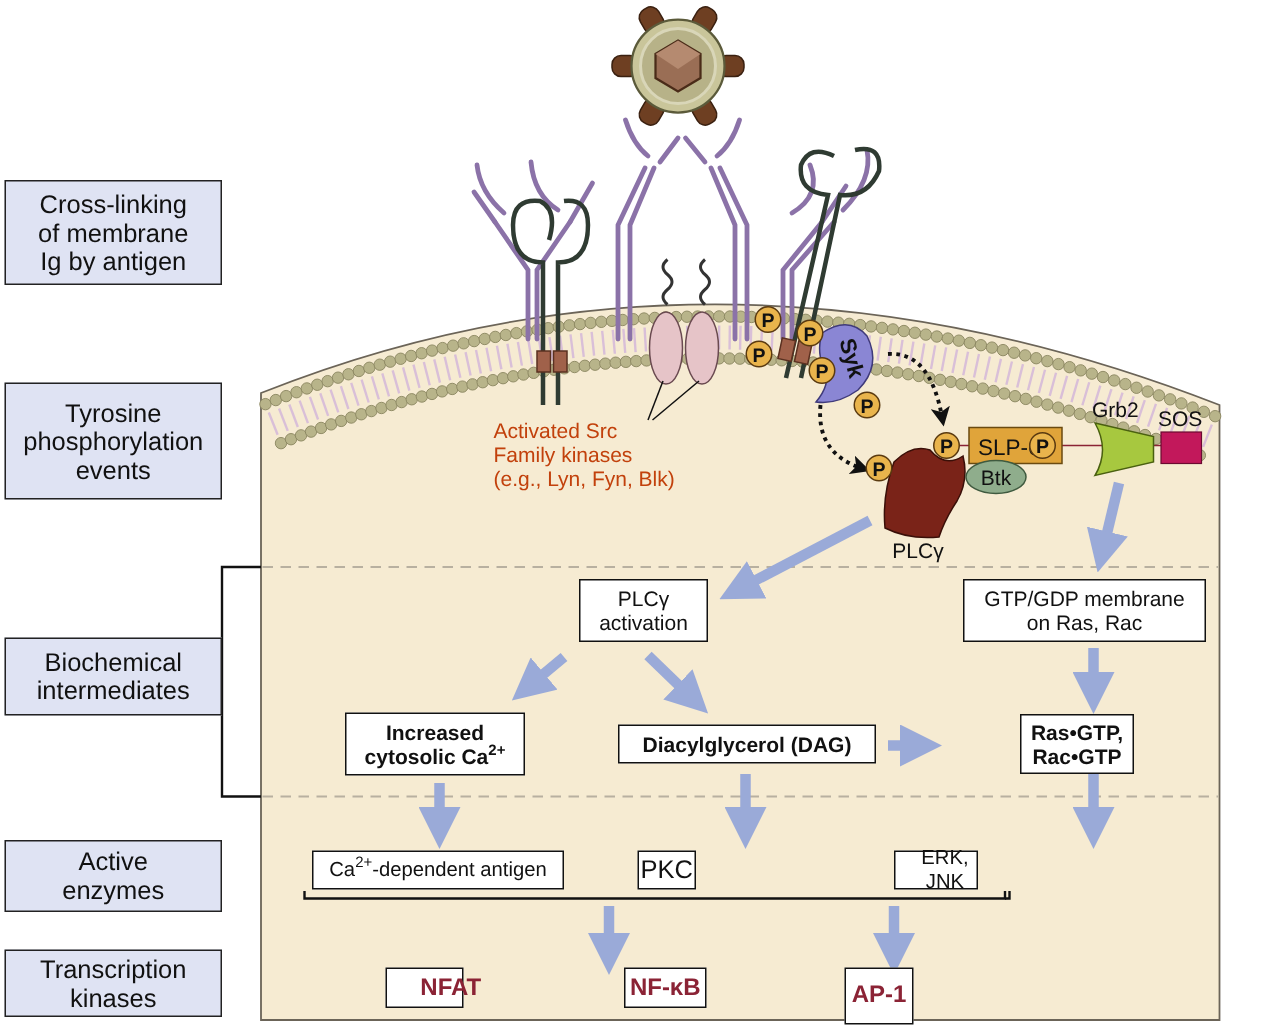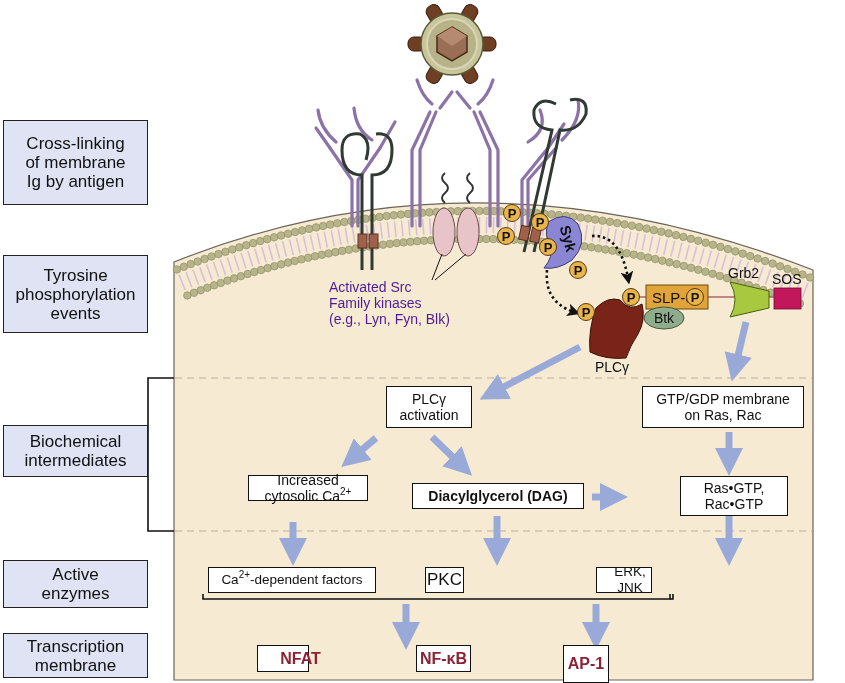--- a/index.html
+++ b/index.html
@@ -3,21 +3,21 @@
 <meta charset="utf-8">
 <style>
   html, body { margin:0; padding:0; background:#ffffff; }
   body { width:845px; height:683px; position:relative; overflow:hidden; font-family:"Liberation Sans", sans-serif; }
   #fig { position:absolute; left:0; top:0; width:845px; height:683px; }
   .lbl { font-family:"Liberation Sans", sans-serif; fill:#111; }
   .stage-box { position:absolute; left:3px; width:145px; background:#dfe3f3; border:1.5px solid #222; box-sizing:border-box; display:flex; align-items:center; justify-content:center; text-align:center; font-size:17px; line-height:19px; color:#111; white-space:pre-line; }
   .node { position:absolute; background:#fff; border:1.5px solid #111; box-sizing:border-box; display:flex; align-items:center; justify-content:center; text-align:center; font-size:14px; line-height:16px; color:#111; white-space:pre-line; padding:0 4px; }
   .tf { position:absolute; background:#fff; border:1.5px solid #111; box-sizing:border-box; display:flex; align-items:center; justify-content:center; font-size:16px; font-weight:bold; color:#8b2335; }
   sup { font-size:10px; line-height:0; vertical-align:6px; }
-  .txt { position:absolute; font-size:14px; line-height:16px; color:#4c1d95; white-space:pre-line; }
+  .txt { position:absolute; font-size:14px; line-height:16px; color:#c2410c; white-space:pre-line; }
 </style>
 </head>
 <body>
 
 <svg id="fig" viewBox="0 0 845 683" xmlns="http://www.w3.org/2000/svg">
   <defs>
     <marker id="arrowhead" markerWidth="4" markerHeight="4" refX="2" refY="2" orient="auto" markerUnits="strokeWidth">
       <path d="M0,0 L4,2 L0,4 z" fill="#9aaad8"></path>
     </marker>
     <marker id="dothead" markerWidth="5" markerHeight="5" refX="2.5" refY="2.5" orient="auto" markerUnits="strokeWidth">
@@ -419,42 +419,42 @@
   </g>
 
   <path d="M203,594 L203,599 L670,599 L670,594" fill="none" stroke="#111" stroke-width="1.6"></path>
   <path d="M670,599 L673,599 L673,594" fill="none" stroke="#111" stroke-width="1.6"></path>
 </svg>
 
 <div class="txt" style="left:329px;top:279px;">Activated Src
 Family kinases
 (e.g., Lyn, Fyn, Blk)</div>
 
-<div class="stage-box" style="top:120px;height:85px;">Cross-linking
+<div class="stage-box" style="top:120px;height:70px;">Cross-linking
 of membrane
 Ig by antigen</div>
 <div class="stage-box" style="top:255px;height:78px;">Tyrosine
 phosphorylation
 events</div>
 <div class="stage-box" style="top:425px;height:52px;">Biochemical
 intermediates</div>
 <div class="stage-box" style="top:560px;height:48px;text-align:center;">Active
 enzymes</div>
 <div class="stage-box" style="top:633px;height:45px;">Transcription
-membrane</div>
+kinases</div>
 
 <div class="node" style="left:386px;top:386px;width:86px;height:42px;">PLCγ
 activation</div>
 <div class="node" style="left:642px;top:386px;width:162px;height:42px;">GTP/GDP membrane
 on Ras, Rac</div>
-<div class="node" style="left:248px;top:475px;width:120px;height:26px;"><span><span>Increased
+<div class="node" style="left:230px;top:475px;width:120px;height:42px;font-weight:bold;"><span><span>Increased
 cytosolic Ca</span><sup>2+</sup></span></div>
 <div class="node" style="left:412px;top:483px;width:172px;height:26px;font-weight:bold;">Diacylglycerol  (DAG)</div>
-<div class="node" style="left:680px;top:476px;width:108px;height:40px;">Ras•GTP,
+<div class="node" style="left:680px;top:476px;width:76px;height:40px;font-weight:bold;">Ras•GTP,
 Rac•GTP</div>
 
-<div class="node" style="left:208px;top:567px;width:168px;height:26px;font-size:13.5px;"><span><span>Ca</span><sup>2+</sup><span>-dependent factors</span></span></div>
+<div class="node" style="left:208px;top:567px;width:168px;height:26px;font-size:13.5px;"><span><span>Ca</span><sup>2+</sup><span>-dependent antigen</span></span></div>
 <div class="node" style="left:425px;top:567px;width:39px;height:26px;font-size:17px;">PKC</div>
 <div class="node" style="left:596px;top:567px;width:56px;height:26px;font-size:13.5px;padding-left:16px;">ERK, JNK</div>
 
 <div class="tf" style="left:257px;top:645px;width:52px;height:27px;padding-left:35px;">NFAT</div>
 <div class="tf" style="left:416px;top:645px;width:55px;height:27px;">NF-κB</div>
 <div class="tf" style="left:563px;top:645px;width:46px;height:38px;">AP-1</div>
 
 </body></html>

